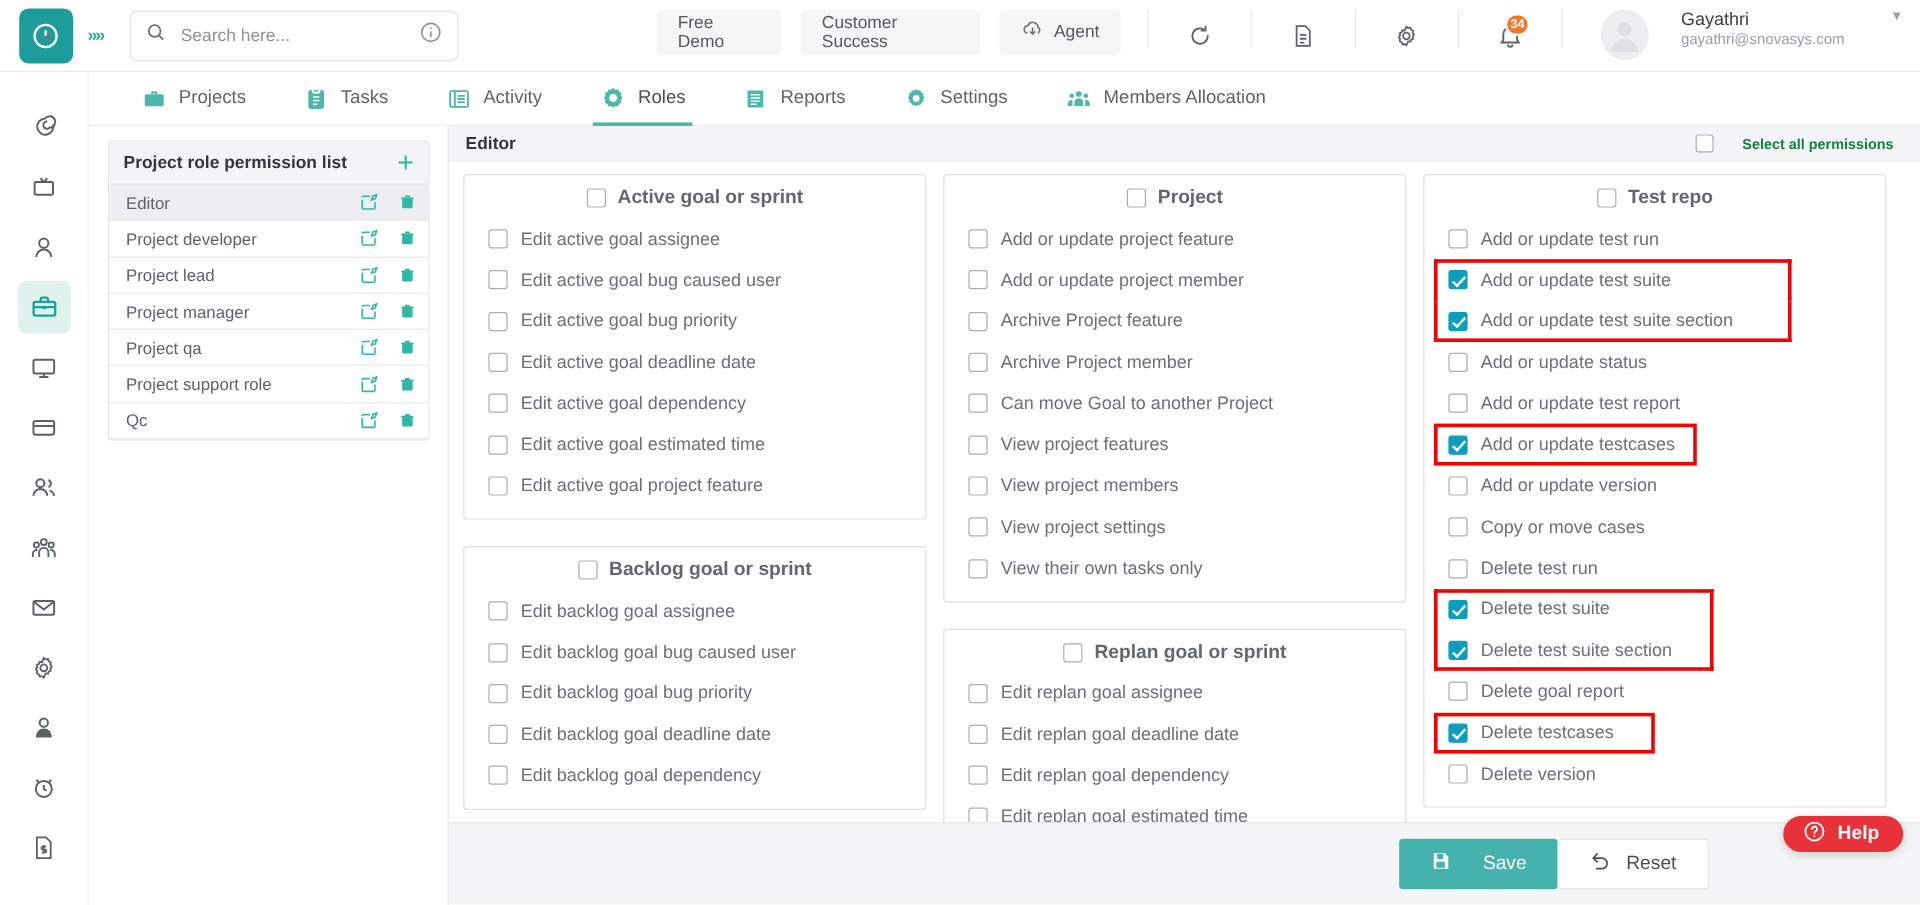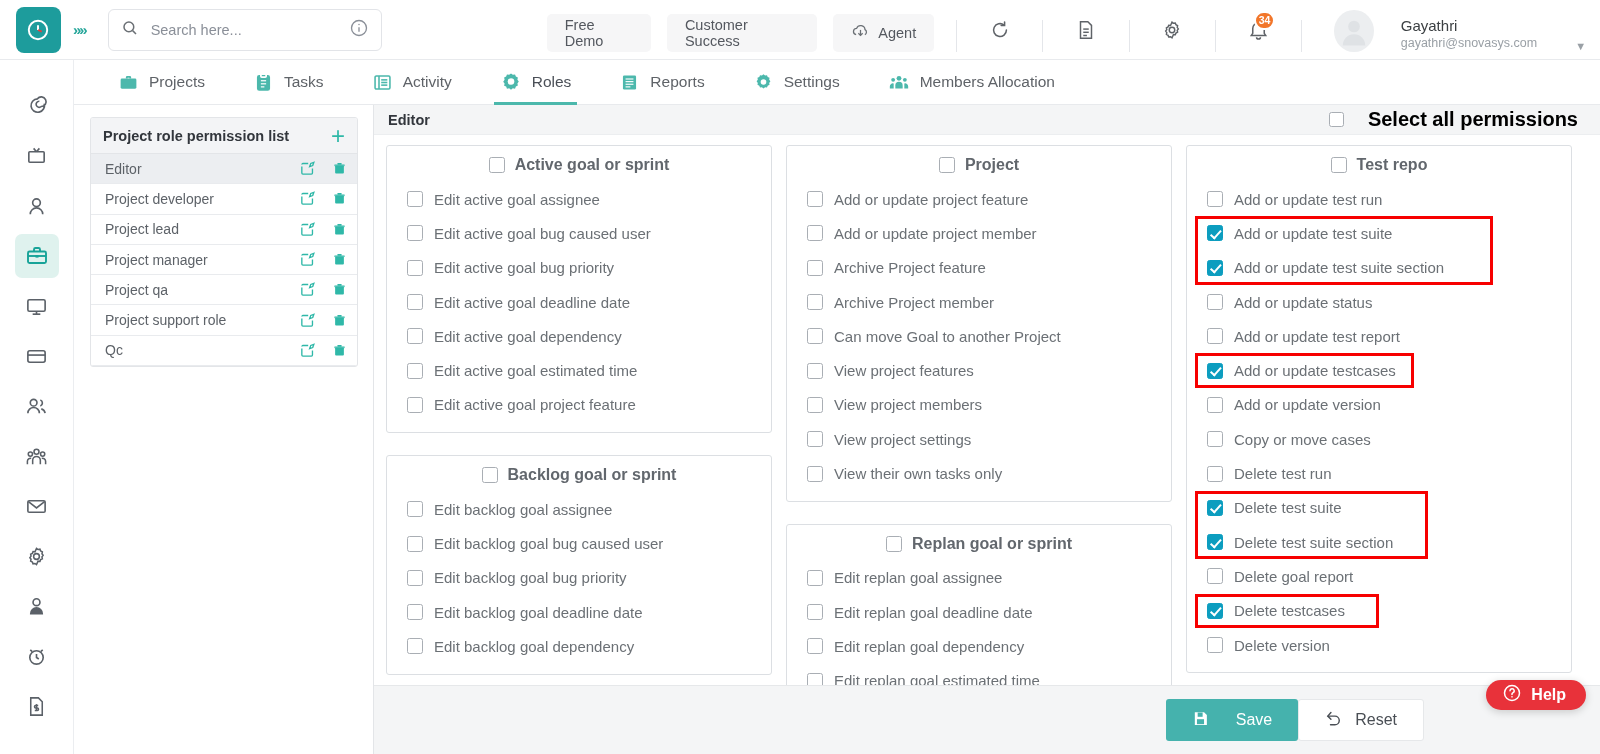--- a/index.html
+++ b/index.html
@@ -24,21 +24,21 @@
   .chev { margin-left: 12px; color: #26a69a; font-size: 15px; letter-spacing: -2px; font-weight: bold; }
   .searchbar {
     margin-left: 22px; width: 280px; height: 42px; border: 1px solid #e2e4e8;
     border-radius: 6px; display: flex; align-items: center; padding: 0 12px; background:#fff;
   }
   .searchbar input {
     flex: 1; border: none; outline: none; font-size: 14.5px; color: #5f6368;
     font-family: "Liberation Sans", sans-serif; margin-left: 12px;
   }
   .searchbar input::placeholder { color: #8a8f98; }
-  .top-actions { display: flex; align-items: flex-end; margin-left: 165px; gap: 16px; }
+  .top-actions { display: flex; align-items: flex-start; margin-left: 165px; gap: 16px; }
   .pill {
     height: 38px; padding: 0 18px; border-radius: 5px; background: #f6f6f7;
     display: flex; align-items: center; gap: 8px; font-size: 14.5px; color: #54585f; cursor: pointer;
   }
   .vdiv { width: 1px; height: 32px; background: #e4e6ea; margin: 0 6px; }
   .icobtn { width: 44px; height: 44px; display: flex; align-items: center; justify-content: center; cursor: pointer; position: relative; }
   .badge {
     position: absolute; top: 3px; right: 4px; min-width: 19px; height: 19px;
     border-radius: 10px; background: #f2762a; color: #fff; font-size: 10.5px;
     display: flex; align-items: center; justify-content: center; font-weight: bold; padding: 0 3px;
@@ -107,21 +107,21 @@
   
   .main {
     position: absolute; top: 105px; left: 374px; width: 1226px; height: 580px;
     background: #fff; overflow: hidden;
   }
   .main-head {
     height: 30px; background: #f4f5f6; display: flex; align-items: center;
     justify-content: space-between; padding: 0 22px 0 14px; border-bottom: 1px solid #eceef0;
   }
   .main-head .rolename { font-size: 14.5px; font-weight: bold; color: #32363c; }
-  .selall { display: flex; align-items: center; gap: 24px; font-size: 20px; font-weight: bold; color: #000000; cursor: pointer; }
+  .selall { display: flex; align-items: center; gap: 24px; font-size: 12px; font-weight: bold; color: #15803d; cursor: pointer; }
 
   .cols { display: flex; padding: 10px 12px 0 12px; gap: 14px; height: 550px; }
   .col { width: 386px; display: flex; flex-direction: column; gap: 22px; }
 
   .card { border: 1px solid #dcdfe3; border-radius: 3px; background: #fff; padding: 10px 0 10px 0; }
   .card-title {
     display: flex; align-items: center; justify-content: center; gap: 10px;
     font-size: 16px; font-weight: bold; color: #62676d; margin-bottom: 8px; cursor: pointer;
   }
   .perm {

